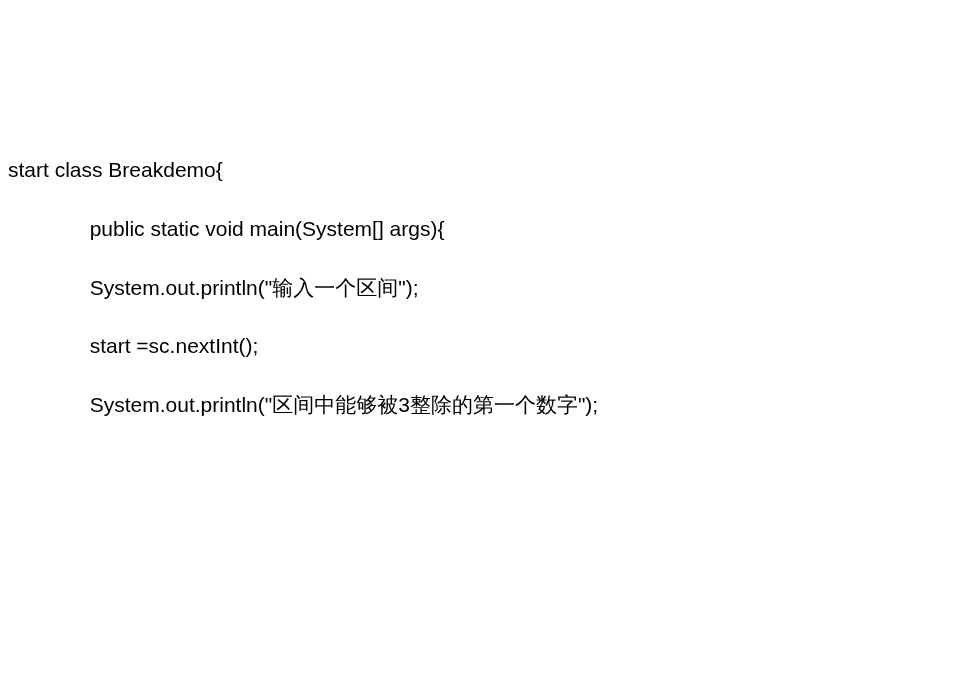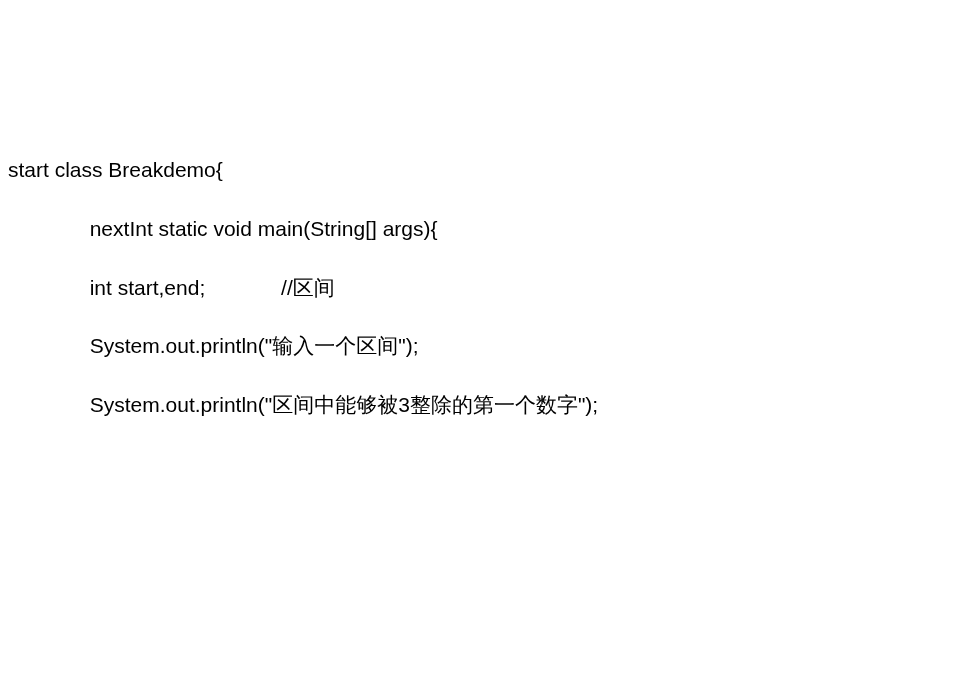--- a/index.html
+++ b/index.html
@@ -22,23 +22,23 @@
       display: block;
     }
   </style>
 </head>
 <body>
 
 
 
 <div>
 <span class="code-line">start class Breakdemo{</span>
-<span class="code-line">              nextInt static void main(String[] args){</span>
-<span class="code-line">              int start,end;             //区间</span>
+<span class="code-line">              public static void main(System[] args){</span>
 <span class="code-line">              System.out.println("输入一个区间");</span>
+<span class="code-line">              start =sc.nextInt();</span>
 <span class="code-line">              System.out.println("区间中能够被3整除的第一个数字");</span>
 
 
 
 
 
 
 
 
 

